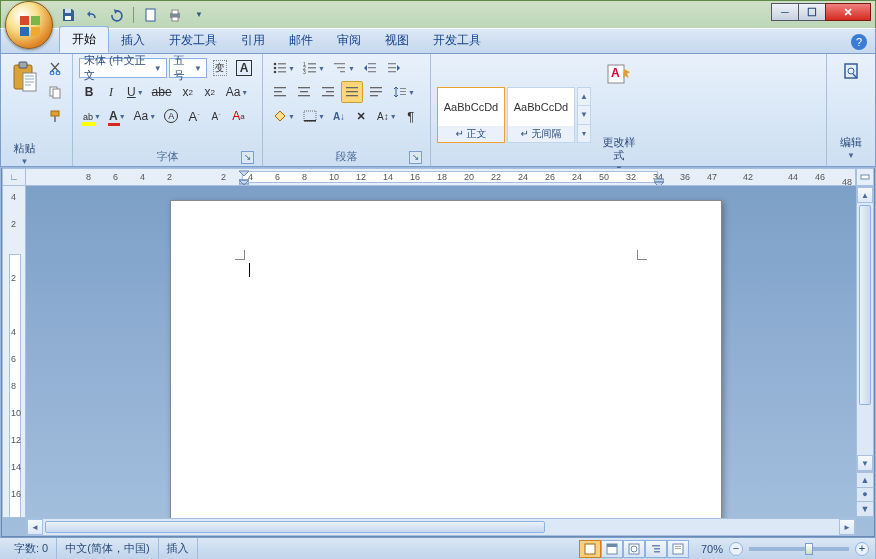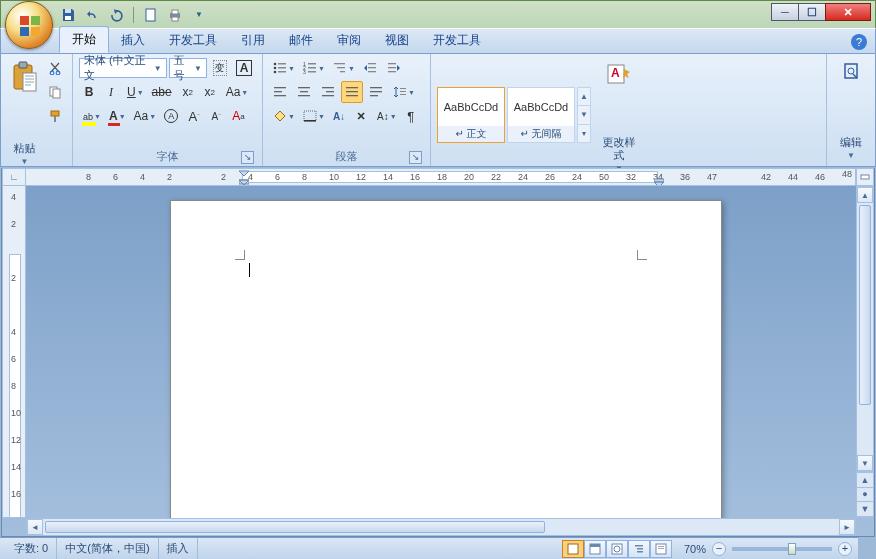--- a/index.html
+++ b/index.html
@@ -76,21 +76,21 @@
 .vscroll .thumb{ position:absolute; left:2px; right:2px; top:18px; height:200px; background:linear-gradient(90deg,#eaf1fa,#c7d8ef); border:1px solid #8db2e3; border-radius:2px;}
 .hscroll{ position:absolute; bottom:0; left:24px; right:18px; height:18px; background:#dce8f5; border:1px solid #a7c0e0; display:flex;}
 .hscroll .arrow{ width:16px; height:auto;}
 .hscroll .track{ flex:1; position:relative;}
 .hscroll .thumb{ position:absolute; top:2px; bottom:2px; left:2px; width:500px; background:linear-gradient(#eaf1fa,#c7d8ef); border:1px solid #8db2e3; border-radius:2px;}
 .browse-btns{ position:absolute; right:0; bottom:18px; width:18px; height:46px; background:#dce8f5; border:1px solid #a7c0e0;}
 .browse-btns div{height:33%; border-bottom:1px solid #a7c0e0; display:flex; align-items:center; justify-content:center; font-size:9px; color:#4a6a95;}
 .ruler-toggle{position:absolute; top:0; right:0; width:18px; height:18px; background:#e6eef8; border:1px solid #a7c0e0; display:flex; align-items:center; justify-content:center; font-size:9px;}
 
 
-.statusbar{ position:absolute; bottom:0; left:0; right:18px; height:22px; background:linear-gradient(#dbe7f5,#c0d4eb); border-top:1px solid #7a9fcc; display:flex; align-items:center; font-size:11px; color:#2a4c7a; padding:0 6px;}
+.statusbar{ position:absolute; bottom:0; left:0; right:1px; height:22px; background:linear-gradient(#dbe7f5,#c0d4eb); border-top:1px solid #7a9fcc; display:flex; align-items:center; font-size:11px; color:#2a4c7a; padding:0 6px;}
 .statusbar .cell{ padding:0 8px; border-right:1px solid #a0bcdc; height:100%; display:flex; align-items:center;}
 .viewbtns{ margin-left:auto; display:flex; align-items:center; gap:0;}
 .viewbtn{ width:22px; height:18px; border:1px solid #8db2e3; background:linear-gradient(#f2f7fd,#d6e4f4); display:flex; align-items:center; justify-content:center;}
 .viewbtn.active{ background:#f8d080; border-color:#d08020;}
 .zoom{ display:flex; align-items:center; margin-left:6px;}
 .zoom .slider{ width:100px; height:4px; background:#9ab6d8; position:relative; margin:0 6px;}
 .zoom .slider .knob{ position:absolute; top:-4px; left:56px; width:8px; height:12px; background:linear-gradient(#fff,#cdb); border:1px solid #7a9fcc;}
 .zoom .pm{ width:14px; height:14px; border:1px solid #8db2e3; border-radius:50%; background:#eaf1fa; font-size:11px; line-height:11px; text-align:center;}
 
 svg{display:block;}
@@ -467,24 +467,24 @@
         <div class="tick" style="left: 465px; top: 3px;">22</div>
         <div class="tick" style="left: 492px; top: 3px;">24</div>
         <div class="tick" style="left: 519px; top: 3px;">26</div>
         <div class="tick" style="left: 546px; top: 3px;">24</div>
         <div class="tick" style="left: 573px; top: 3px;">50</div>
         <div class="tick" style="left: 600px; top: 3px;">32</div>
         <div class="tick" style="left: 627px; top: 3px;">34</div>
         <div class="tick" style="left: 654px; top: 3px;">36</div>
         <div class="tick" style="left: 681px; top: 3px;">47</div>
         <div class="tick" style="left: 708px; top: 3px;"></div>
-        <div class="tick" style="left: 735px; top: 3px;">42</div>
+        <div class="tick" style="left: 717px; top: 3px;">42</div>
         <div class="tick" style="left: 762px; top: 3px;">44</div>
         <div class="tick" style="left: 789px; top: 3px;">46</div>
-        <div class="tick" style="left: 816px; top: 0;">48</div>
+        <div class="tick" style="left: 816px; top: 8px;">48</div>
       </div>
     <svg style="position:absolute;left:213px;top:0" width="10" height="18">
         <path d="M0 2h10l-5 5z" fill="#c7d8ef" stroke="#6a89b0"></path>
         <path d="M5 16l-5-5h10z M0 11h10v4H0z" fill="#c7d8ef" stroke="#6a89b0"></path>
       </svg>
     <svg style="position:absolute;left:628px;top:8" width="10" height="10">
         <path d="M5 8l-5-5h10z M0 3h10v-3H0z" fill="#c7d8ef" stroke="#6a89b0" transform="translate(0,2)"></path>
       </svg>
   </div>
   <div class="ruler-toggle">

